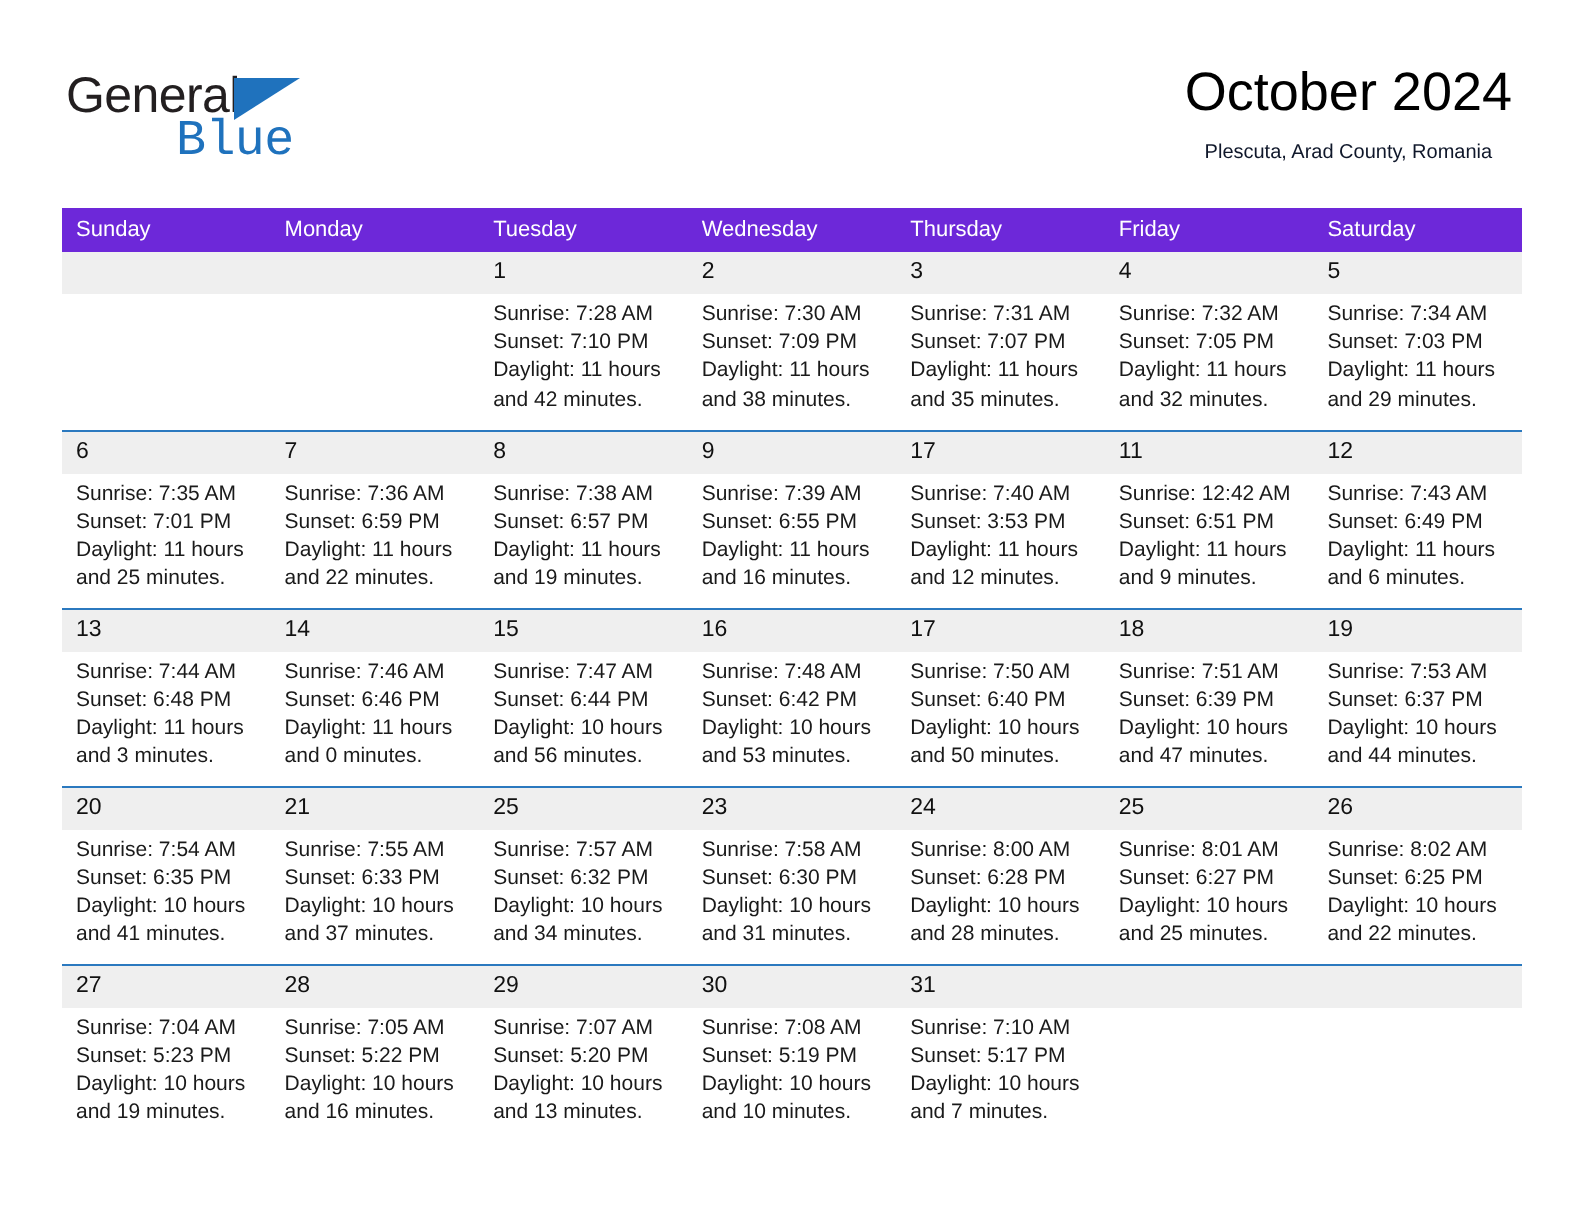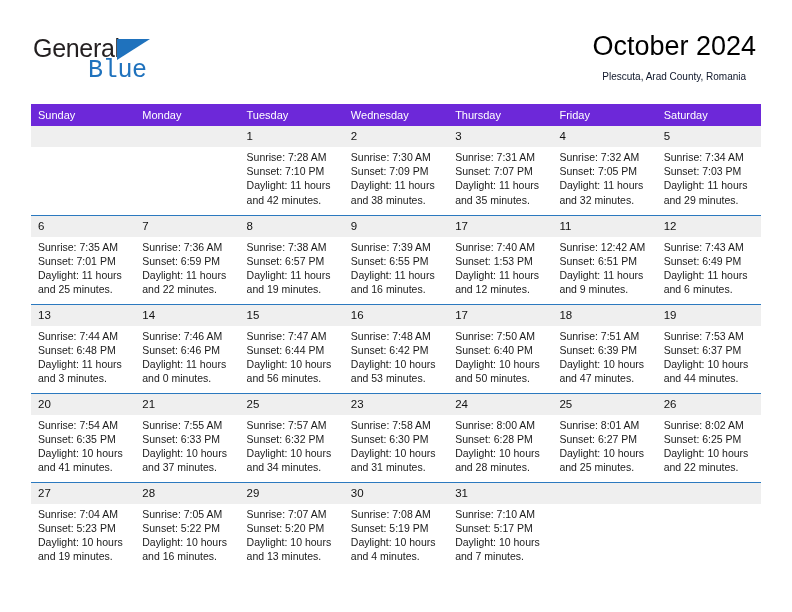--- a/index.html
+++ b/index.html
@@ -261,21 +261,21 @@
               <div>Sunrise: 7:39 AM</div>
               <div>Sunset: 6:55 PM</div>
               <div>Daylight: 11 hours</div>
               <div>and 16 minutes.</div>
             </div>
           </td>
           <td>
             <span class="daynum">17</span>
             <div class="cell-body">
               <div>Sunrise: 7:40 AM</div>
-              <div>Sunset: 1:53 PM</div>
+              <div>Sunset: 3:53 PM</div>
               <div>Daylight: 11 hours</div>
               <div>and 12 minutes.</div>
             </div>
           </td>
           <td>
             <span class="daynum">11</span>
             <div class="cell-body">
               <div>Sunrise: 12:42 AM</div>
               <div>Sunset: 6:51 PM</div>
               <div>Daylight: 11 hours</div>
@@ -449,21 +449,21 @@
               <div>Daylight: 10 hours</div>
               <div>and 13 minutes.</div>
             </div>
           </td>
           <td>
             <span class="daynum">30</span>
             <div class="cell-body">
               <div>Sunrise: 7:08 AM</div>
               <div>Sunset: 5:19 PM</div>
               <div>Daylight: 10 hours</div>
-              <div>and 4 minutes.</div>
+              <div>and 10 minutes.</div>
             </div>
           </td>
           <td>
             <span class="daynum">31</span>
             <div class="cell-body">
               <div>Sunrise: 7:10 AM</div>
               <div>Sunset: 5:17 PM</div>
               <div>Daylight: 10 hours</div>
               <div>and 7 minutes.</div>
             </div>

